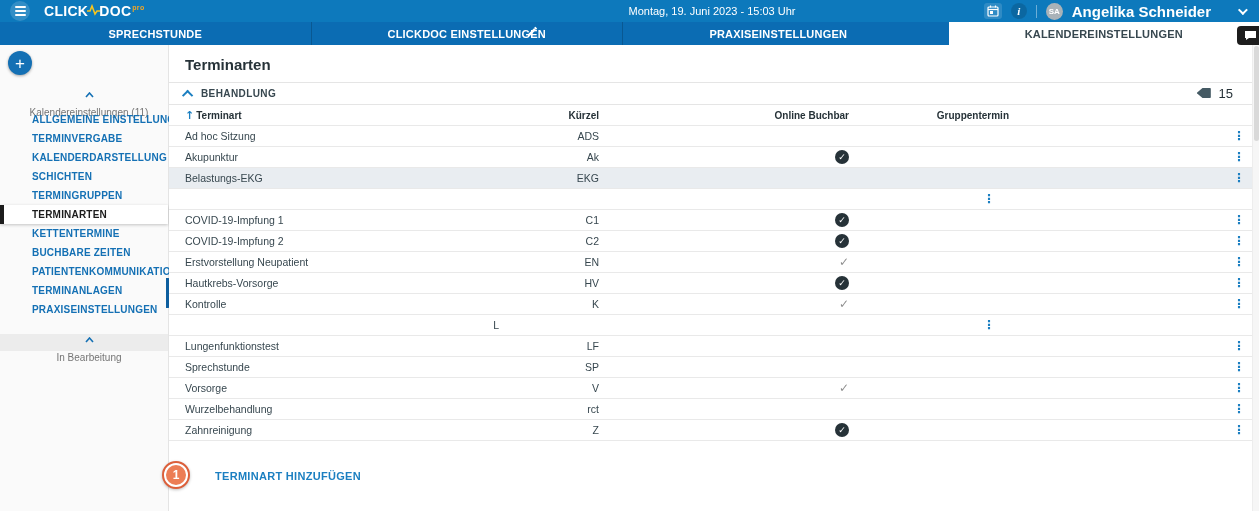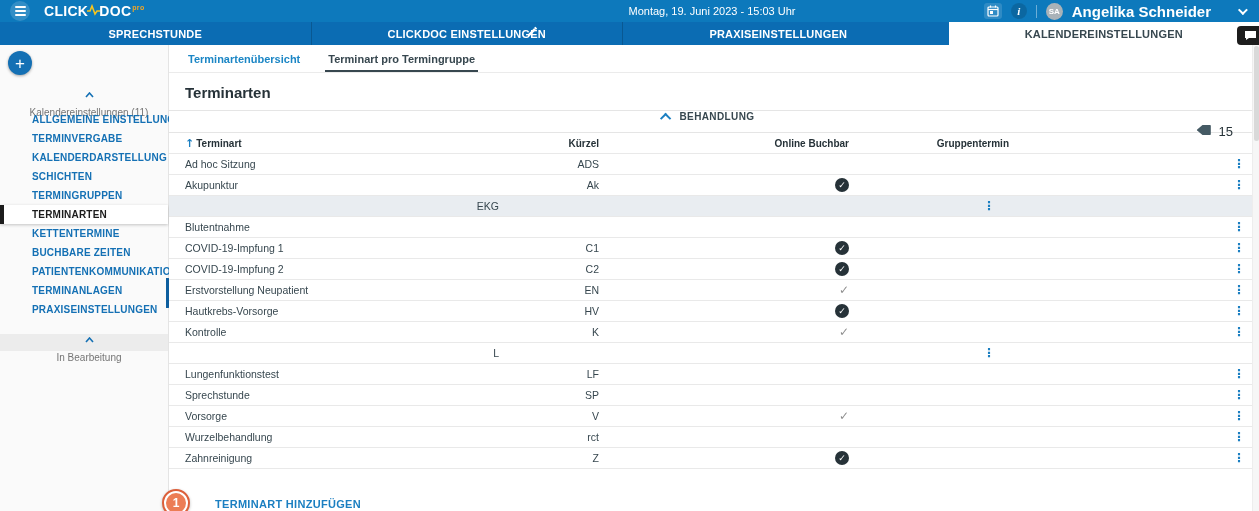--- a/index.html
+++ b/index.html
@@ -56,21 +56,21 @@
   .side-handle { position:absolute; right:-4px; top:233px; width:6px; height:30px; background:#0d5e9e; border-radius:0 4px 4px 0; cursor:pointer; }
 
   
   .main { flex:1; background:#fff; position:relative; min-width:0; }
   .ctabs { height:28px; display:flex; align-items:flex-end; border-bottom:1px solid #ebebeb; padding-left:16px; }
   .ctab { font-size:11px; padding:0 3px 7px; cursor:pointer; white-space:nowrap; }
   .ctab.blue { color:#1b86c5; font-weight:bold; }
   .ctab.inked { color:#37474f; font-weight:bold; margin-left:22px; border-bottom:2px solid #37474f; padding-bottom:5px; }
   .page-title { font-size:15px; font-weight:bold; color:#263238; margin:11px 16px 9px; }
 
-  .group-bar { height:23px; border-top:1px solid #e5e5e5; border-bottom:1px solid #e5e5e5; display:flex; align-items:center; padding:0 26px 0 16px;flex-direction:column; }
+  .group-bar { height:23px; border-top:1px solid #e5e5e5; border-bottom:1px solid #e5e5e5; display:flex; align-items:center; padding:0 26px 0 16px; }
   .group-left { display:flex; align-items:center; gap:8px; cursor:pointer; }
   .chev-up { width:8px; height:8px; border-left:2px solid #1b7fc1; border-top:2px solid #1b7fc1; transform:rotate(45deg) translateY(2px); }
   .group-label { font-size:10px; font-weight:bold; letter-spacing:.4px; color:#37474f; }
   .group-right { margin-left:auto; display:flex; align-items:center; gap:8px; }
   .group-count { font-size:13px; color:#263238; }
 
   .thead, .trow { display:grid; grid-template-columns:330px 100px 250px 160px 1fr; align-items:center; border-bottom:1px solid #e9e9e9; }
   .thead { height:21px; font-size:10px; font-weight:bold; color:#263238; }
   .trow  { height:21px; font-size:10.5px; color:#37474f; }
   .trow.hl { background:#e9edf1; }
@@ -186,24 +186,20 @@
         <svg width="9" height="6" viewBox="0 0 9 6">
             <polyline points="1,5 4.5,1 8,5" fill="none" stroke="#1470b4" stroke-width="1.6"></polyline>
           </svg>
       </span>
       <span>In Bearbeitung</span>
     </div>
     <div class="side-handle"></div>
   </aside>
 
   <main class="main">
-    <div class="ctabs">
-      <div class="ctab blue">Terminartenübersicht</div>
-      <div class="ctab inked">Terminart pro Termingruppe</div>
-    </div>
 
     <h1 class="page-title">Terminarten</h1>
 
     <div class="group-bar">
       <div class="group-left">
         <span class="chev-up"></span>
         <span class="group-label">BEHANDLUNG</span>
       </div>
       <div class="group-right">
         <span>
@@ -239,29 +235,29 @@
         <div class="trow">
           <div class="c-name">
             <span>Akupunktur</span>
           </div>
           <div class="c-mid">Ak</div>
           <div class="c-mid"><span class="chk-filled">✓</span></div>
           <div class="c-mid"></div>
           <div class="c-menu"><span class="kebab">⋮</span></div>
         </div>
         <div class="trow hl">
+          <div class="c-name">
+            <span>Belastungs-EKG</span>
+          </div>
           <div class="c-mid">EKG</div>
           <div class="c-mid"></div>
           <div class="c-mid"></div>
           <div class="c-menu"><span class="kebab">⋮</span></div>
         </div>
         <div class="trow">
-          <div class="c-name">
-            <span>Blutentnahme</span>
-          </div>
           <div class="c-mid"></div>
           <div class="c-mid"></div>
           <div class="c-mid"></div>
           <div class="c-menu"><span class="kebab">⋮</span></div>
         </div>
         <div class="trow">
           <div class="c-name">
             <span>COVID-19-Impfung 1</span>
           </div>
           <div class="c-mid">C1</div>

